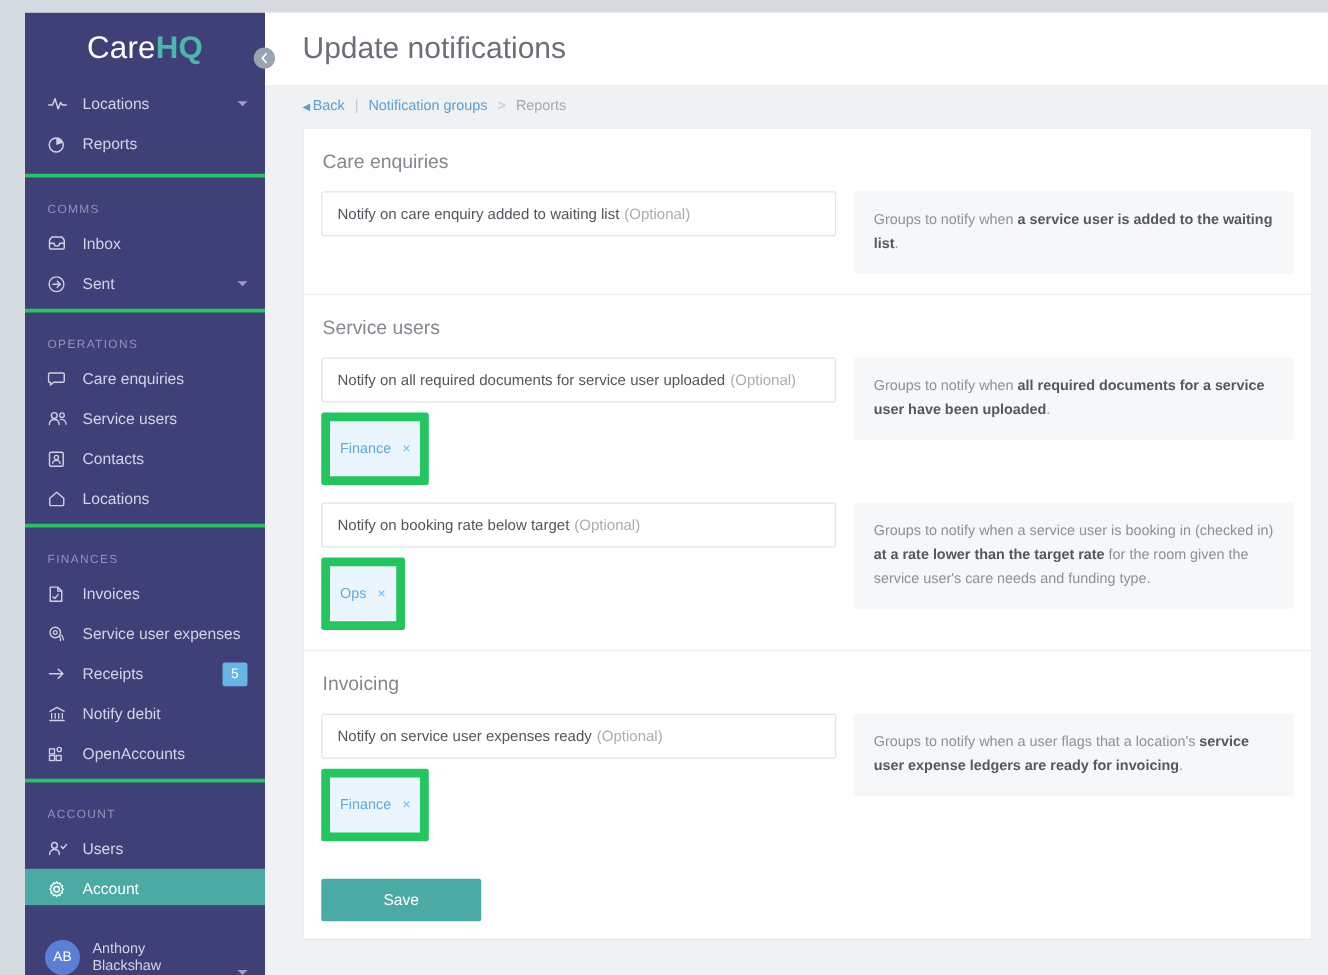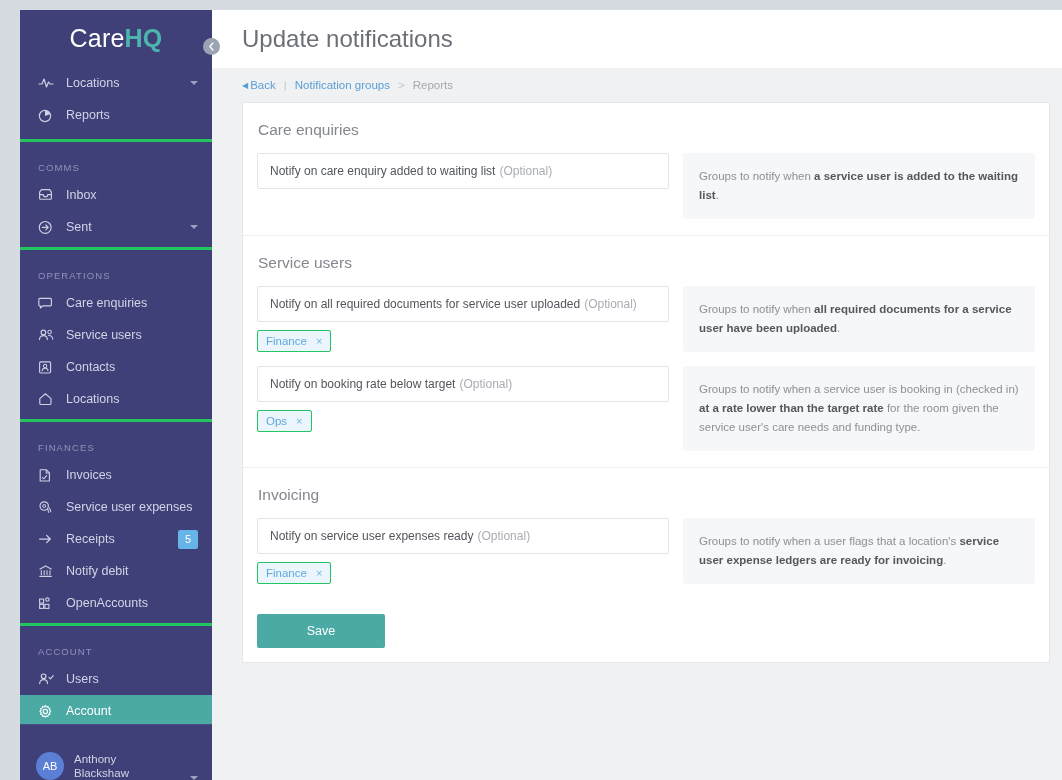--- a/index.html
+++ b/index.html
@@ -231,26 +231,26 @@
     align-items: center;
     padding: 0 12px;
     font-size: 12px;
     color: #52565c;
     cursor: text;
   }
   .field-box .opt { color: #a9adb3; margin-left: 4px; }
 
   .tags { margin-top: 8px; display: flex; gap: 6px; }
   .tag {
-    border: 1px solid #22c55e;
+    border: 7px solid #22c55e;
     background: #eaf5fd;
     color: #61a9d8;
     font-size: 11.5px;
     border-radius: 2px;
-    padding: 4px 8px;
+    padding: 16px 8px;
     display: inline-flex;
     align-items: center;
     gap: 9px;
     cursor: default;
   }
   .tag .x { color: #71b6e2; font-size: 11px; cursor: pointer; }
 
   .field-right {
     flex: 1 1 auto;
     background: #f6f7f8;

